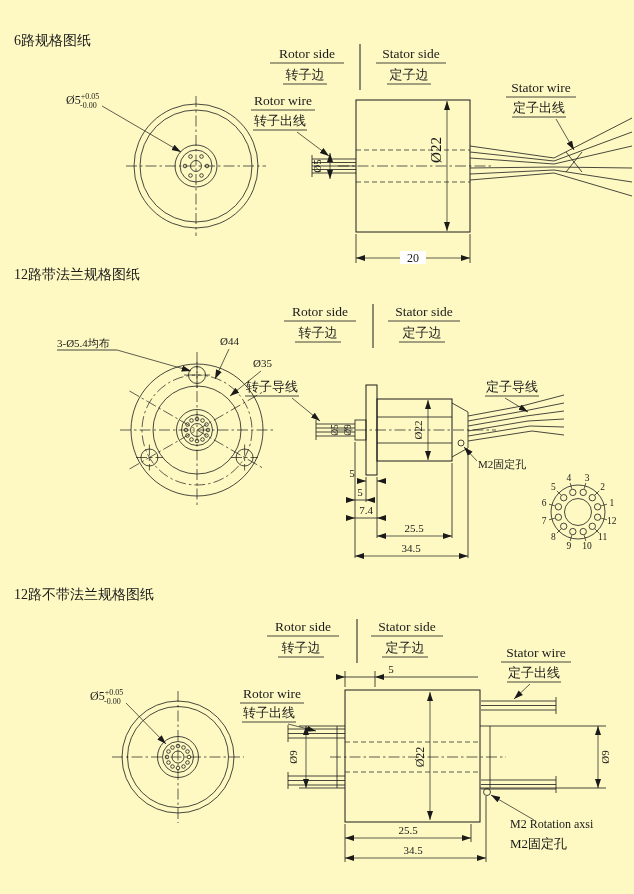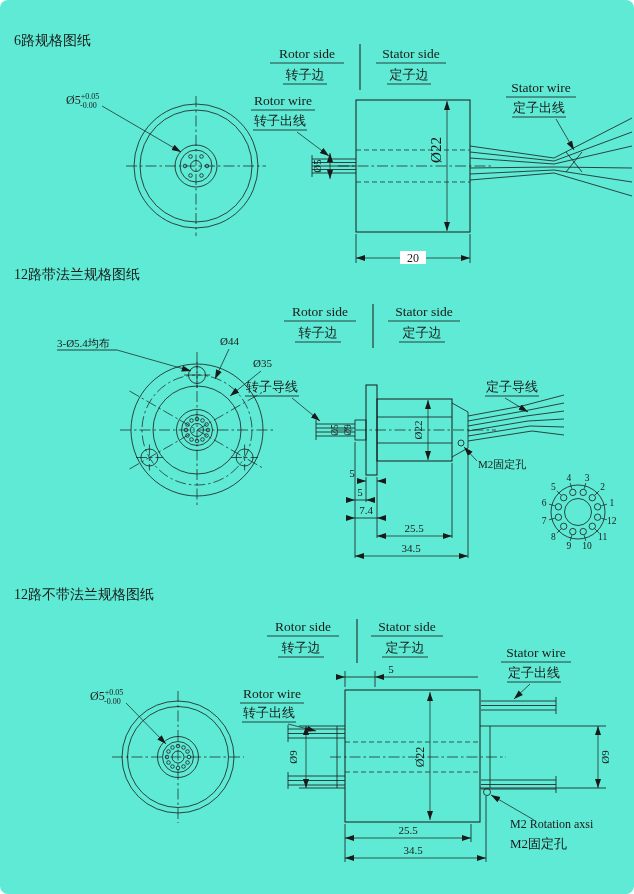--- a/index.html
+++ b/index.html
@@ -1,17 +1,17 @@
 <!DOCTYPE html>
 <html><head>
 <meta charset="utf-8">
 <style>
   html,body{margin:0;padding:0;background:#ffffff;}
-  .sheet{position:relative;width:634px;height:894px;background:#5eead4;overflow:hidden;
-         font-family:"Liberation Serif","DejaVu Serif",serif;border-radius:8px;}
+  .sheet{position:relative;width:634px;height:894px;background:#fef9c3;overflow:hidden;
+         font-family:"Liberation Serif","DejaVu Serif",serif;}
   svg{display:block;}
   text{fill:#1a1a1a;font-family:"Liberation Serif","DejaVu Serif",serif;}
   .title{font-size:14px;}
   .te{font-size:13.5px;}
   .tc{font-size:13px;}
   .td{font-size:12px;}
   .t11{font-size:11px;}
   .tds{font-size:9.5px;}
   .tdl{font-size:15px;}
   .tn{font-size:9.5px;}

